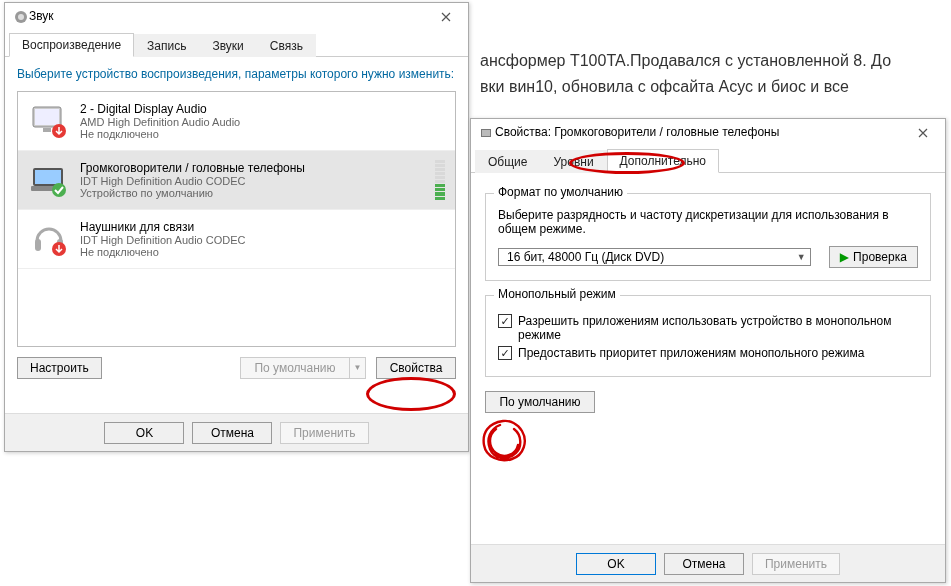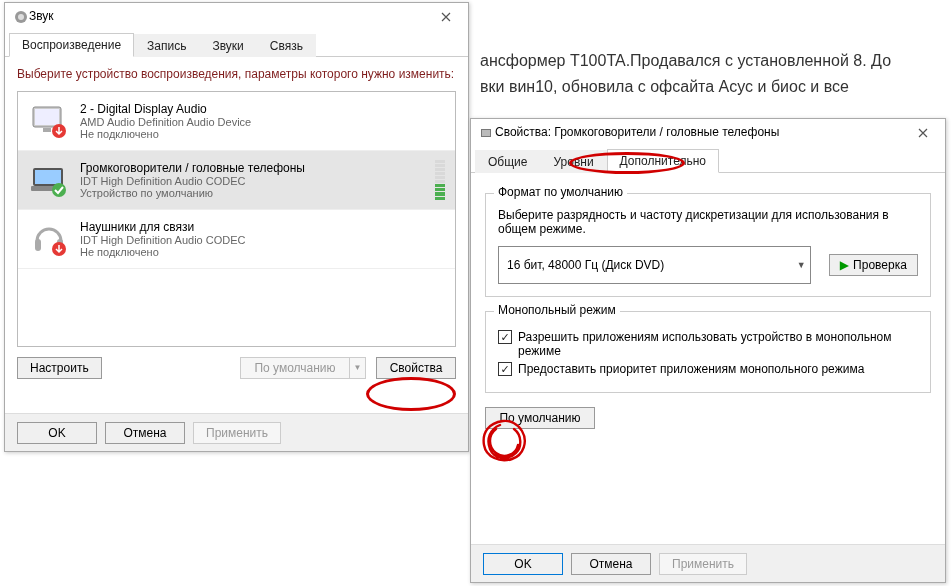--- a/index.html
+++ b/index.html
@@ -72,21 +72,21 @@
     top: 1px;
     background: #f0f0f0;
   }
   .tab.active {
     background: #fff;
     border-color: #ccc;
     border-bottom: 1px solid #fff;
     z-index: 2;
   }
   .panel { padding: 10px 12px; }
-  .instruct { font-size: 12px; color: #7f1d1d; margin-bottom: 8px; line-height: 1.3; }
+  .instruct { font-size: 12px; color: #0369a1; margin-bottom: 8px; line-height: 1.3; }
   .device-list {
     border: 1px solid #bbb;
     height: 256px;
     background: #fff;
     overflow-y: auto;
   }
   .device {
     display: flex;
     align-items: center;
     gap: 10px;
@@ -124,40 +124,40 @@
     width: 16px; height: 22px; border: 1px solid #ccc; border-left: none;
     background: #f6f6f6; display: inline-flex; align-items: center; justify-content: center;
     color: #999; font-size: 8px; position: relative; top: 0px;
   }
   .bottom-buttons { margin-top: 10px; display: flex; justify-content: space-between; align-items: center; }
   .dlg-footer {
     position: absolute; left: 0; right: 0; bottom: 0;
     height: 38px;
     background: #f0f0f0;
     border-top: 1px solid #ddd;
-    display: flex; align-items: center; justify-content: flex-start;
+    display: flex; align-items: center; justify-content: center;
     gap: 8px; padding: 0 12px;
   }
 
   
   #win-props { left: 470px; top: 118px; width: 476px; height: 465px; z-index: 2; }
   .props-panel { padding: 10px 14px; }
   .groupbox {
     border: 1px solid #ccc;
     margin: 10px 0 14px 0;
     padding: 14px 12px 12px 12px;
     position: relative;
   }
   .groupbox > legend {
     position: absolute; top: -9px; left: 8px;
     background: #fff; padding: 0 4px;
     font-size: 12px; color: #000;
   }
   .sel {
-    border: 1px solid #888; height: 38px; background: #fff;
+    border: 1px solid #888; height: 18px; background: #fff;
     display: inline-flex; align-items: center; justify-content: space-between;
     padding: 0 4px 0 8px; width: 330px;
     font-size: 12px;
   }
   .sel .car { font-size: 9px; color: #555; }
   .chk { display: flex; align-items: flex-start; gap: 6px; margin: 4px 0; }
   .chk .box {
     width: 14px; height: 14px; border: 1px solid #333; background: #fff;
     display: inline-flex; align-items: center; justify-content: center;
     font-size: 11px; color: #1a1a1a; line-height: 1;
@@ -224,21 +224,21 @@
           <svg class="monitor-svg" viewBox="0 0 40 40">
             <rect x="4" y="6" width="28" height="20" rx="2" fill="#ccc" stroke="#888"></rect>
             <rect x="6" y="8" width="24" height="16" fill="#eef"></rect>
             <rect x="14" y="27" width="8" height="4" fill="#aaa"></rect>
             <circle cx="30" cy="30" r="7" fill="#e53935"></circle>
             <path d="M30 26 v6 M27 30 l3 3 l3 -3" stroke="#fff" stroke-width="1.5" fill="none"></path>
           </svg>
         </div>
         <div class="dev-text">
           <div class="dev-name">2 - Digital Display Audio</div>
-          <div class="dev-sub">AMD Audio Definition Audio Device</div>
+          <div class="dev-sub">AMD High Definition Audio Audio</div>
           <div class="dev-sub2">Не подключено</div>
         </div>
       </div>
 
       <div class="device selected">
         <div class="dev-icon">
           <svg class="speaker-svg" viewBox="0 0 40 40">
             <rect x="4" y="8" width="30" height="18" rx="2" fill="#555"></rect>
             <rect x="6" y="10" width="26" height="14" fill="#9cf"></rect>
             <rect x="2" y="26" width="34" height="5" rx="1" fill="#888"></rect>

